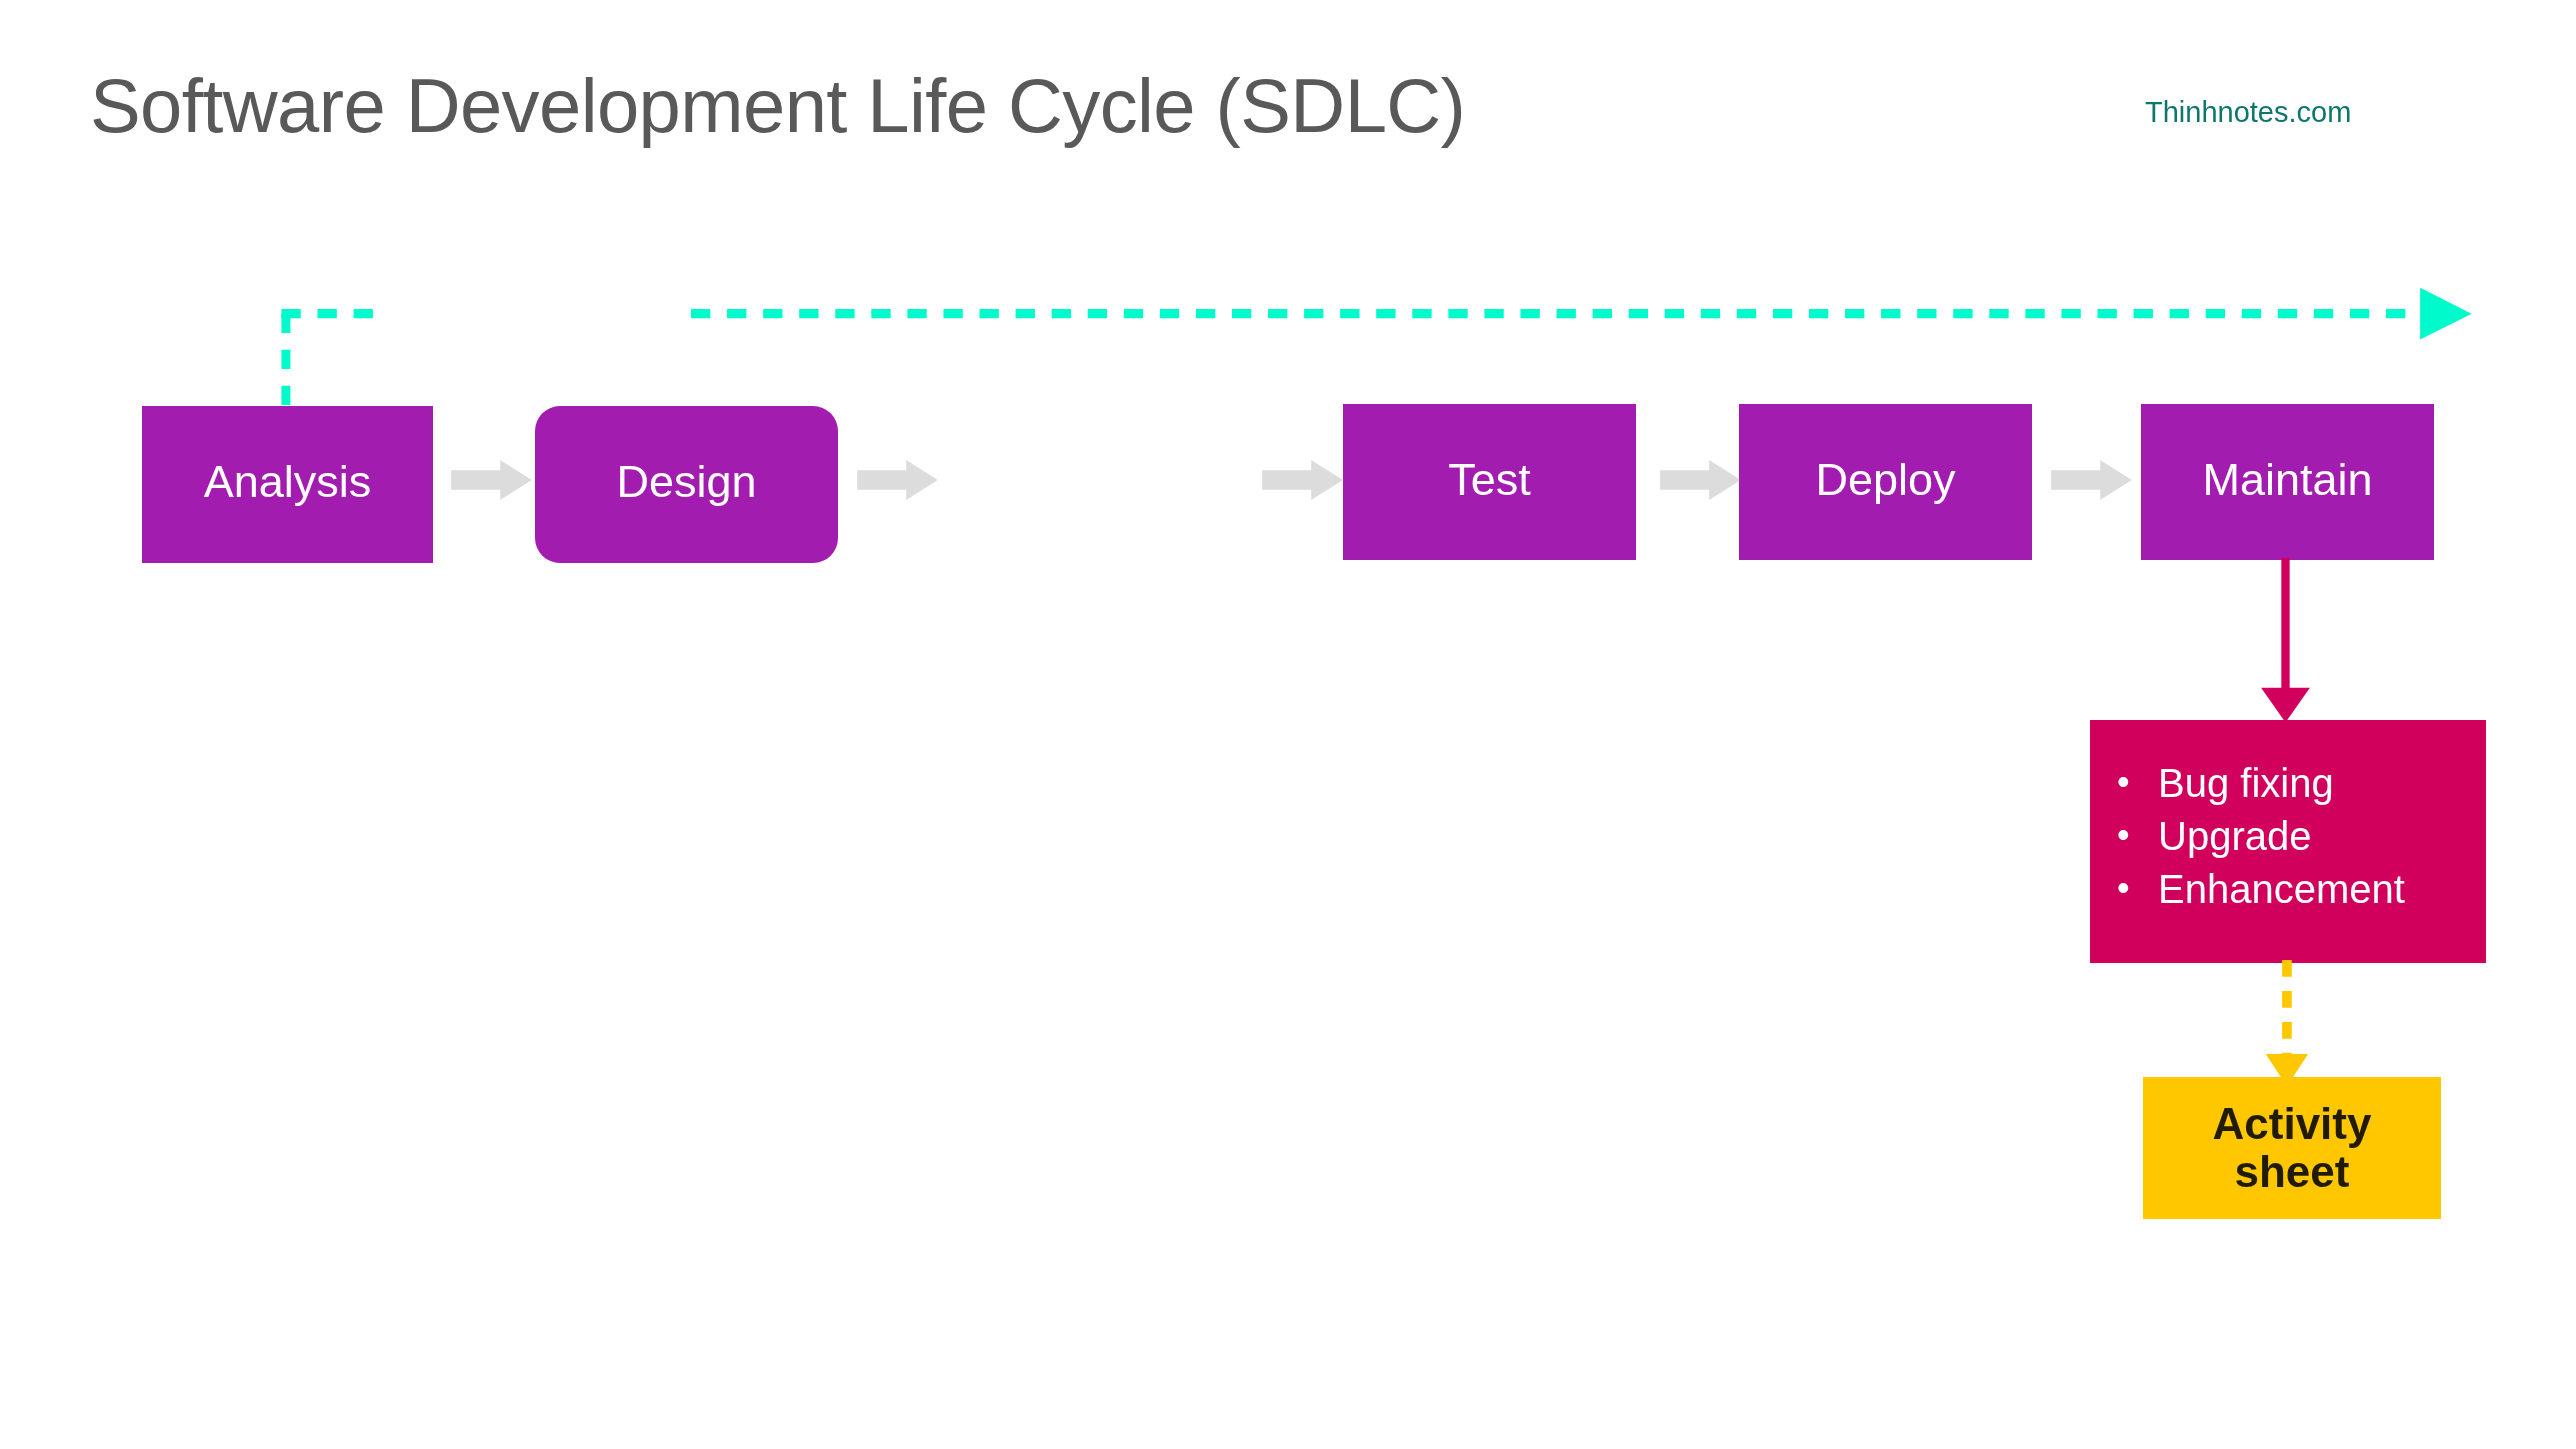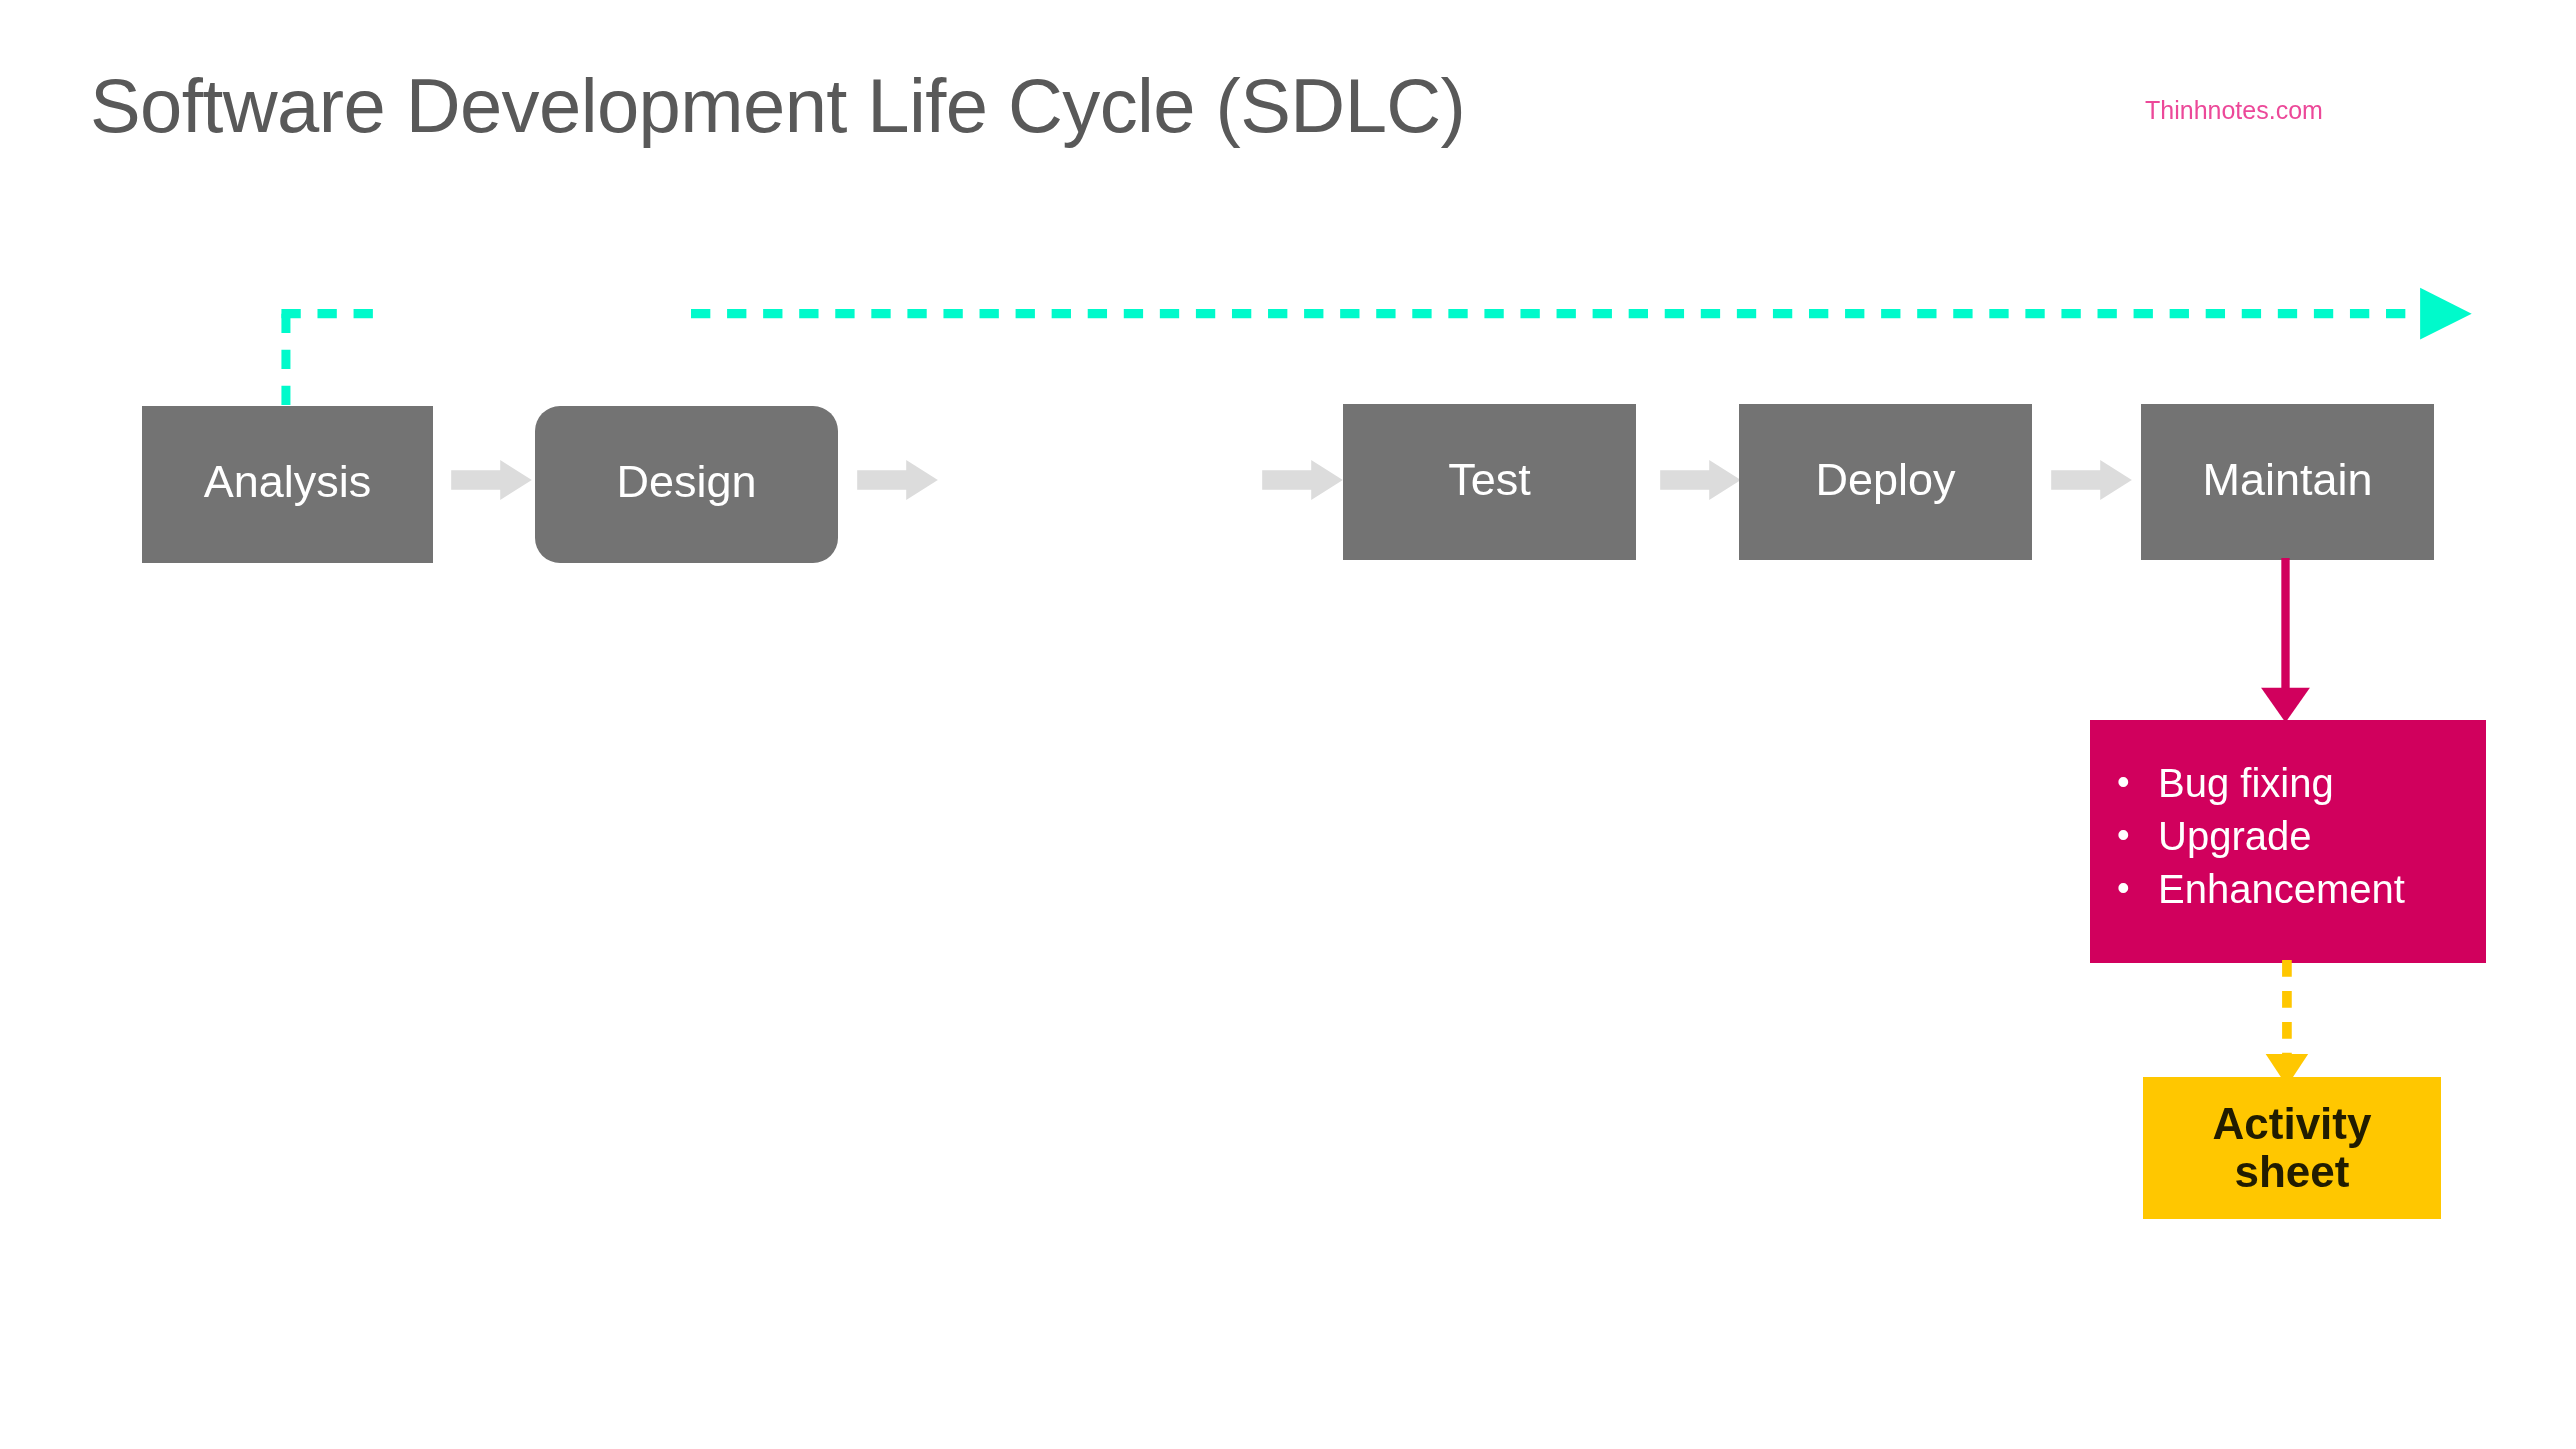--- a/index.html
+++ b/index.html
@@ -28,23 +28,23 @@
     font-weight: 300;
     letter-spacing: -0.6px;
     color: #595959;
     white-space: nowrap;
     line-height: 1;
   }
   #brand-watermark {
     position: absolute;
     left: 2145px;
     top: 98px;
-    font-size: 25px;
-    font-weight: 400;
-    color: #ec4899;
+    font-size: 29px;
+    font-weight: 400;
+    color: #0f766e;
     white-space: nowrap;
     line-height: 1;
   }
 
   
   #requirement-loop {
     position: absolute;
     left: 0;
     top: 0;
     width: 2576px;
@@ -64,21 +64,21 @@
     justify-content: center;
     font-size: 31px;
     font-weight: 400;
     color: #000000;
     line-height: 1;
   }
 
   
   .phase-box {
     position: absolute;
-    background: #737373;
+    background: #a21caf;
     display: flex;
     align-items: center;
     justify-content: center;
     color: #ffffff;
     font-size: 45px;
     font-weight: 400;
     line-height: 1;
   }
   .phase-label {
     display: block;

